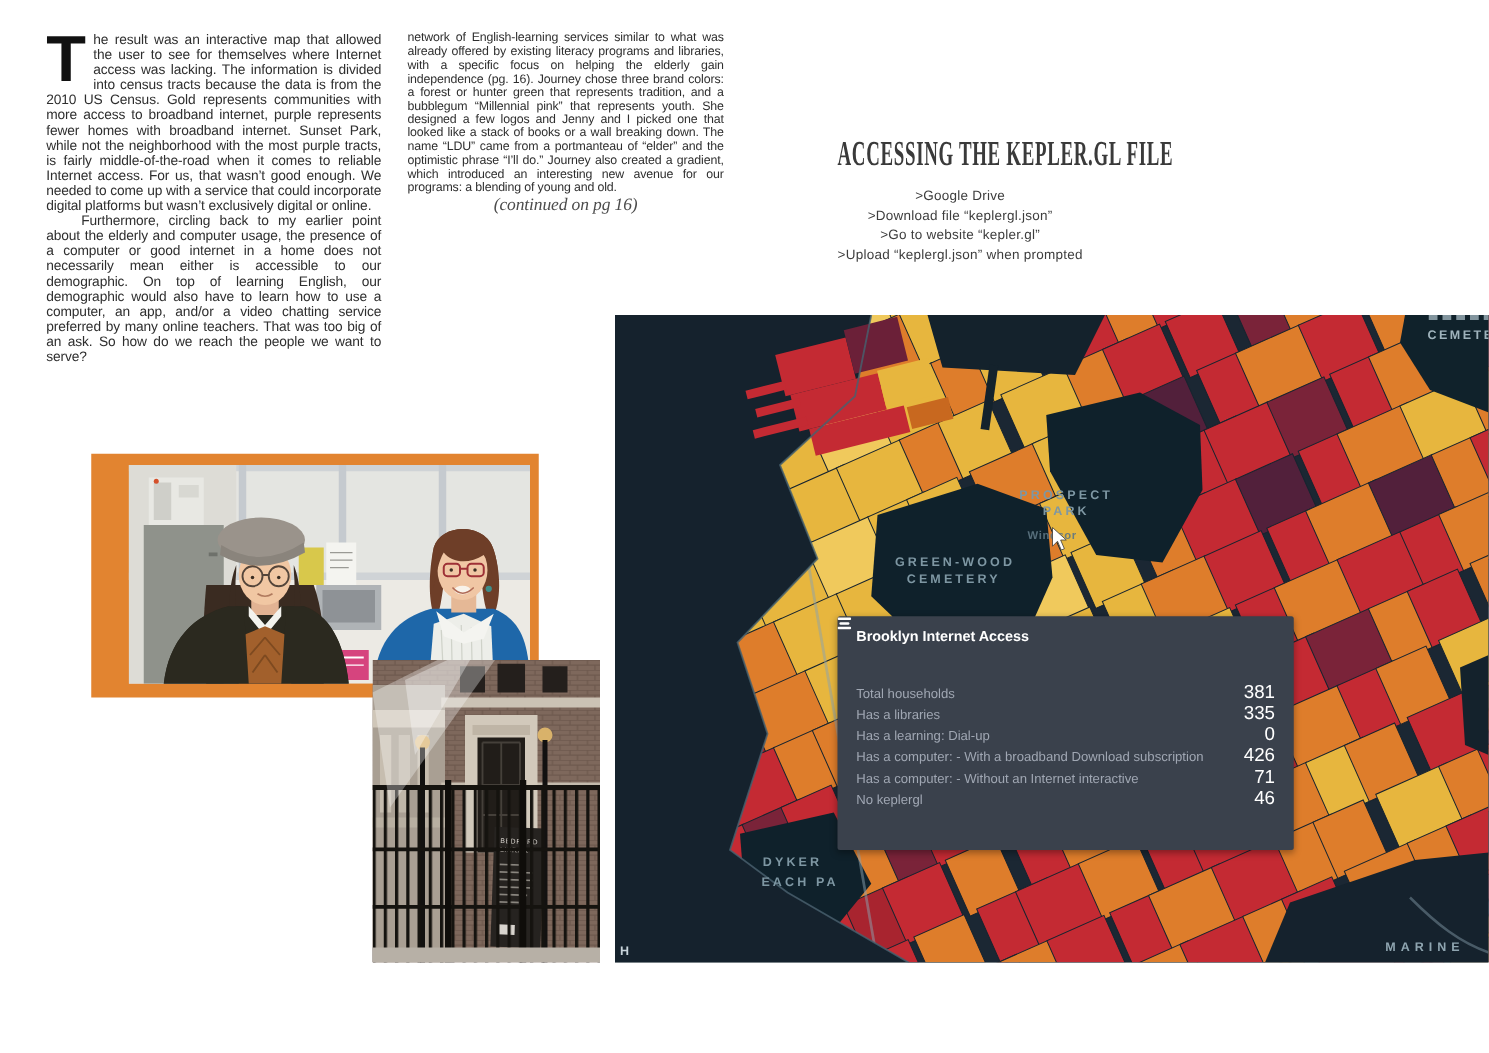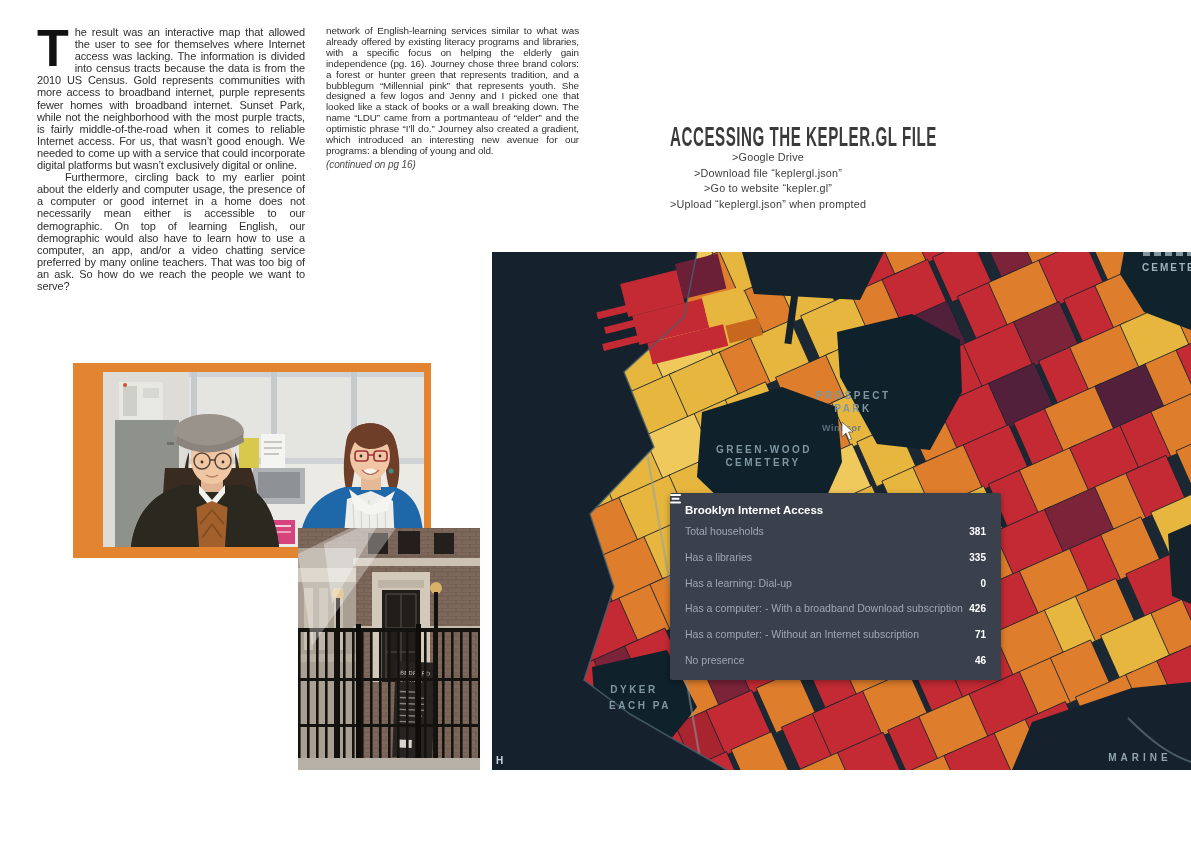--- a/index.html
+++ b/index.html
@@ -6,40 +6,40 @@
   body{width:1191px;height:842px;position:relative;overflow:hidden;background:#ffffff;
        font-family:"Liberation Sans",sans-serif;}
   
   .col{position:absolute;top:26px;color:#2e2e2e;text-align:justify;}
   .col1{left:37px;width:268px;font-size:11px;line-height:12.1px;letter-spacing:-0.1px;}
   .col2{left:310px;width:253px;font-size:9.9px;line-height:10.9px;letter-spacing:-0.1px;margin-left:16px;}
   .col p{margin:0;}
   .col p.indent{text-indent:28px;}
   .dropcap{float:left;font-size:52px;line-height:40px;font-weight:900;color:#111;
            padding:2px 6px 0 0;font-family:"Liberation Sans",sans-serif;}
-  .continued{font-style:italic;font-size:10px;color:#4c4c4c;text-align:left;margin-top:3px;}
+  .continued{font-style:italic;font-size:14px;color:#4c4c4c;text-align:center;margin-top:3px;font-family:Liberation Serif, serif;}
   
-  .kepler-head{position:absolute;left:670px;top:121px;white-space:nowrap;}
+  .kepler-head{position:absolute;left:670px;top:108px;white-space:nowrap;font-family:Liberation Serif, serif;}
   .kepler-head span{display:inline-block;transform:scaleX(0.54);transform-origin:left top;
        font-size:28px;font-weight:900;letter-spacing:1px;color:#3a3a3a;}
   .kepler-steps{position:absolute;left:670px;top:150px;font-size:10.8px;line-height:15.5px;
        color:#3d3d3d;letter-spacing:0.2px;text-align:center;}
   
   .map{position:absolute;left:492px;top:252px;width:699px;height:518px;overflow:hidden;
        background:#15222D;}
   .map svg{position:absolute;left:0;top:0;}
   .map text{font-family:"Liberation Sans",sans-serif;font-weight:bold;}
-  .tooltip{position:absolute;left:178px;top:241px;width:331px;height:187px;background:#3A414C;
+  .tooltip{position:absolute;left:178px;top:241px;width:365px;height:187px;background:#3A414C;
        border-radius:2px;box-sizing:border-box;padding:11px 15px 12px 15px;
        box-shadow:0 2px 6px rgba(0,0,0,.35);}
   .tt-title{display:flex;align-items:center;gap:7px;color:#ffffff;font-size:11.5px;font-weight:bold;}
-  .tt-rows{display:flex;flex-direction:column;justify-content:space-between;height:141px;margin-top:9px;}
+  .tt-rows{display:flex;flex-direction:column;justify-content:center;height:141px;margin-top:9px;}
   .tt-row{display:flex;justify-content:space-between;align-items:baseline;}
   .tt-label{color:#A0A7B3;font-size:10.5px;}
-  .tt-value{color:#ffffff;font-size:10px;font-weight:bold;}
+  .tt-value{color:#ffffff;font-size:15px;font-weight:normal;}
   
   .photo-a{position:absolute;left:73px;top:363px;width:358px;height:195px;background:#E28430;}
   .photo-a svg{position:absolute;left:30px;top:9px;}
   .photo-b{position:absolute;left:298px;top:528px;width:182px;height:242px;}
 </style>
 </head>
 <body>
 
 <div class="col col1">
   <p><span class="dropcap">T</span><span>he result was an interactive map that allowed the user to see for themselves where Internet access was lacking. The information is divided into census tracts because the data is from the 2010 US Census. Gold represents communities with more access to broadband internet, purple represents fewer homes with broadband internet. Sunset Park, while not the neighborhood with the most purple tracts, is fairly middle-of-the-road when it comes to reliable Internet access. For us, that wasn’t good enough. We needed to come up with a service that could incorporate digital platforms but wasn’t exclusively digital or online.</span></p>
@@ -588,22 +588,22 @@
         </div>
       <div class="tt-row">
         <span class="tt-label">Has a learning: Dial-up</span>
           <span class="tt-value">0</span>
         </div>
       <div class="tt-row">
         <span class="tt-label">Has a computer: - With a broadband Download subscription</span>
           <span class="tt-value">426</span>
         </div>
       <div class="tt-row">
-        <span class="tt-label">Has a computer: - Without an Internet subscription</span>
+        <span class="tt-label">Has a computer: - Without an Internet interactive</span>
           <span class="tt-value">71</span>
         </div>
       <div class="tt-row">
-        <span class="tt-label">No presence</span>
+        <span class="tt-label">No keplergl</span>
           <span class="tt-value">46</span>
         </div>
     </div>
   </div>
 </div>
 
 </body></html>

